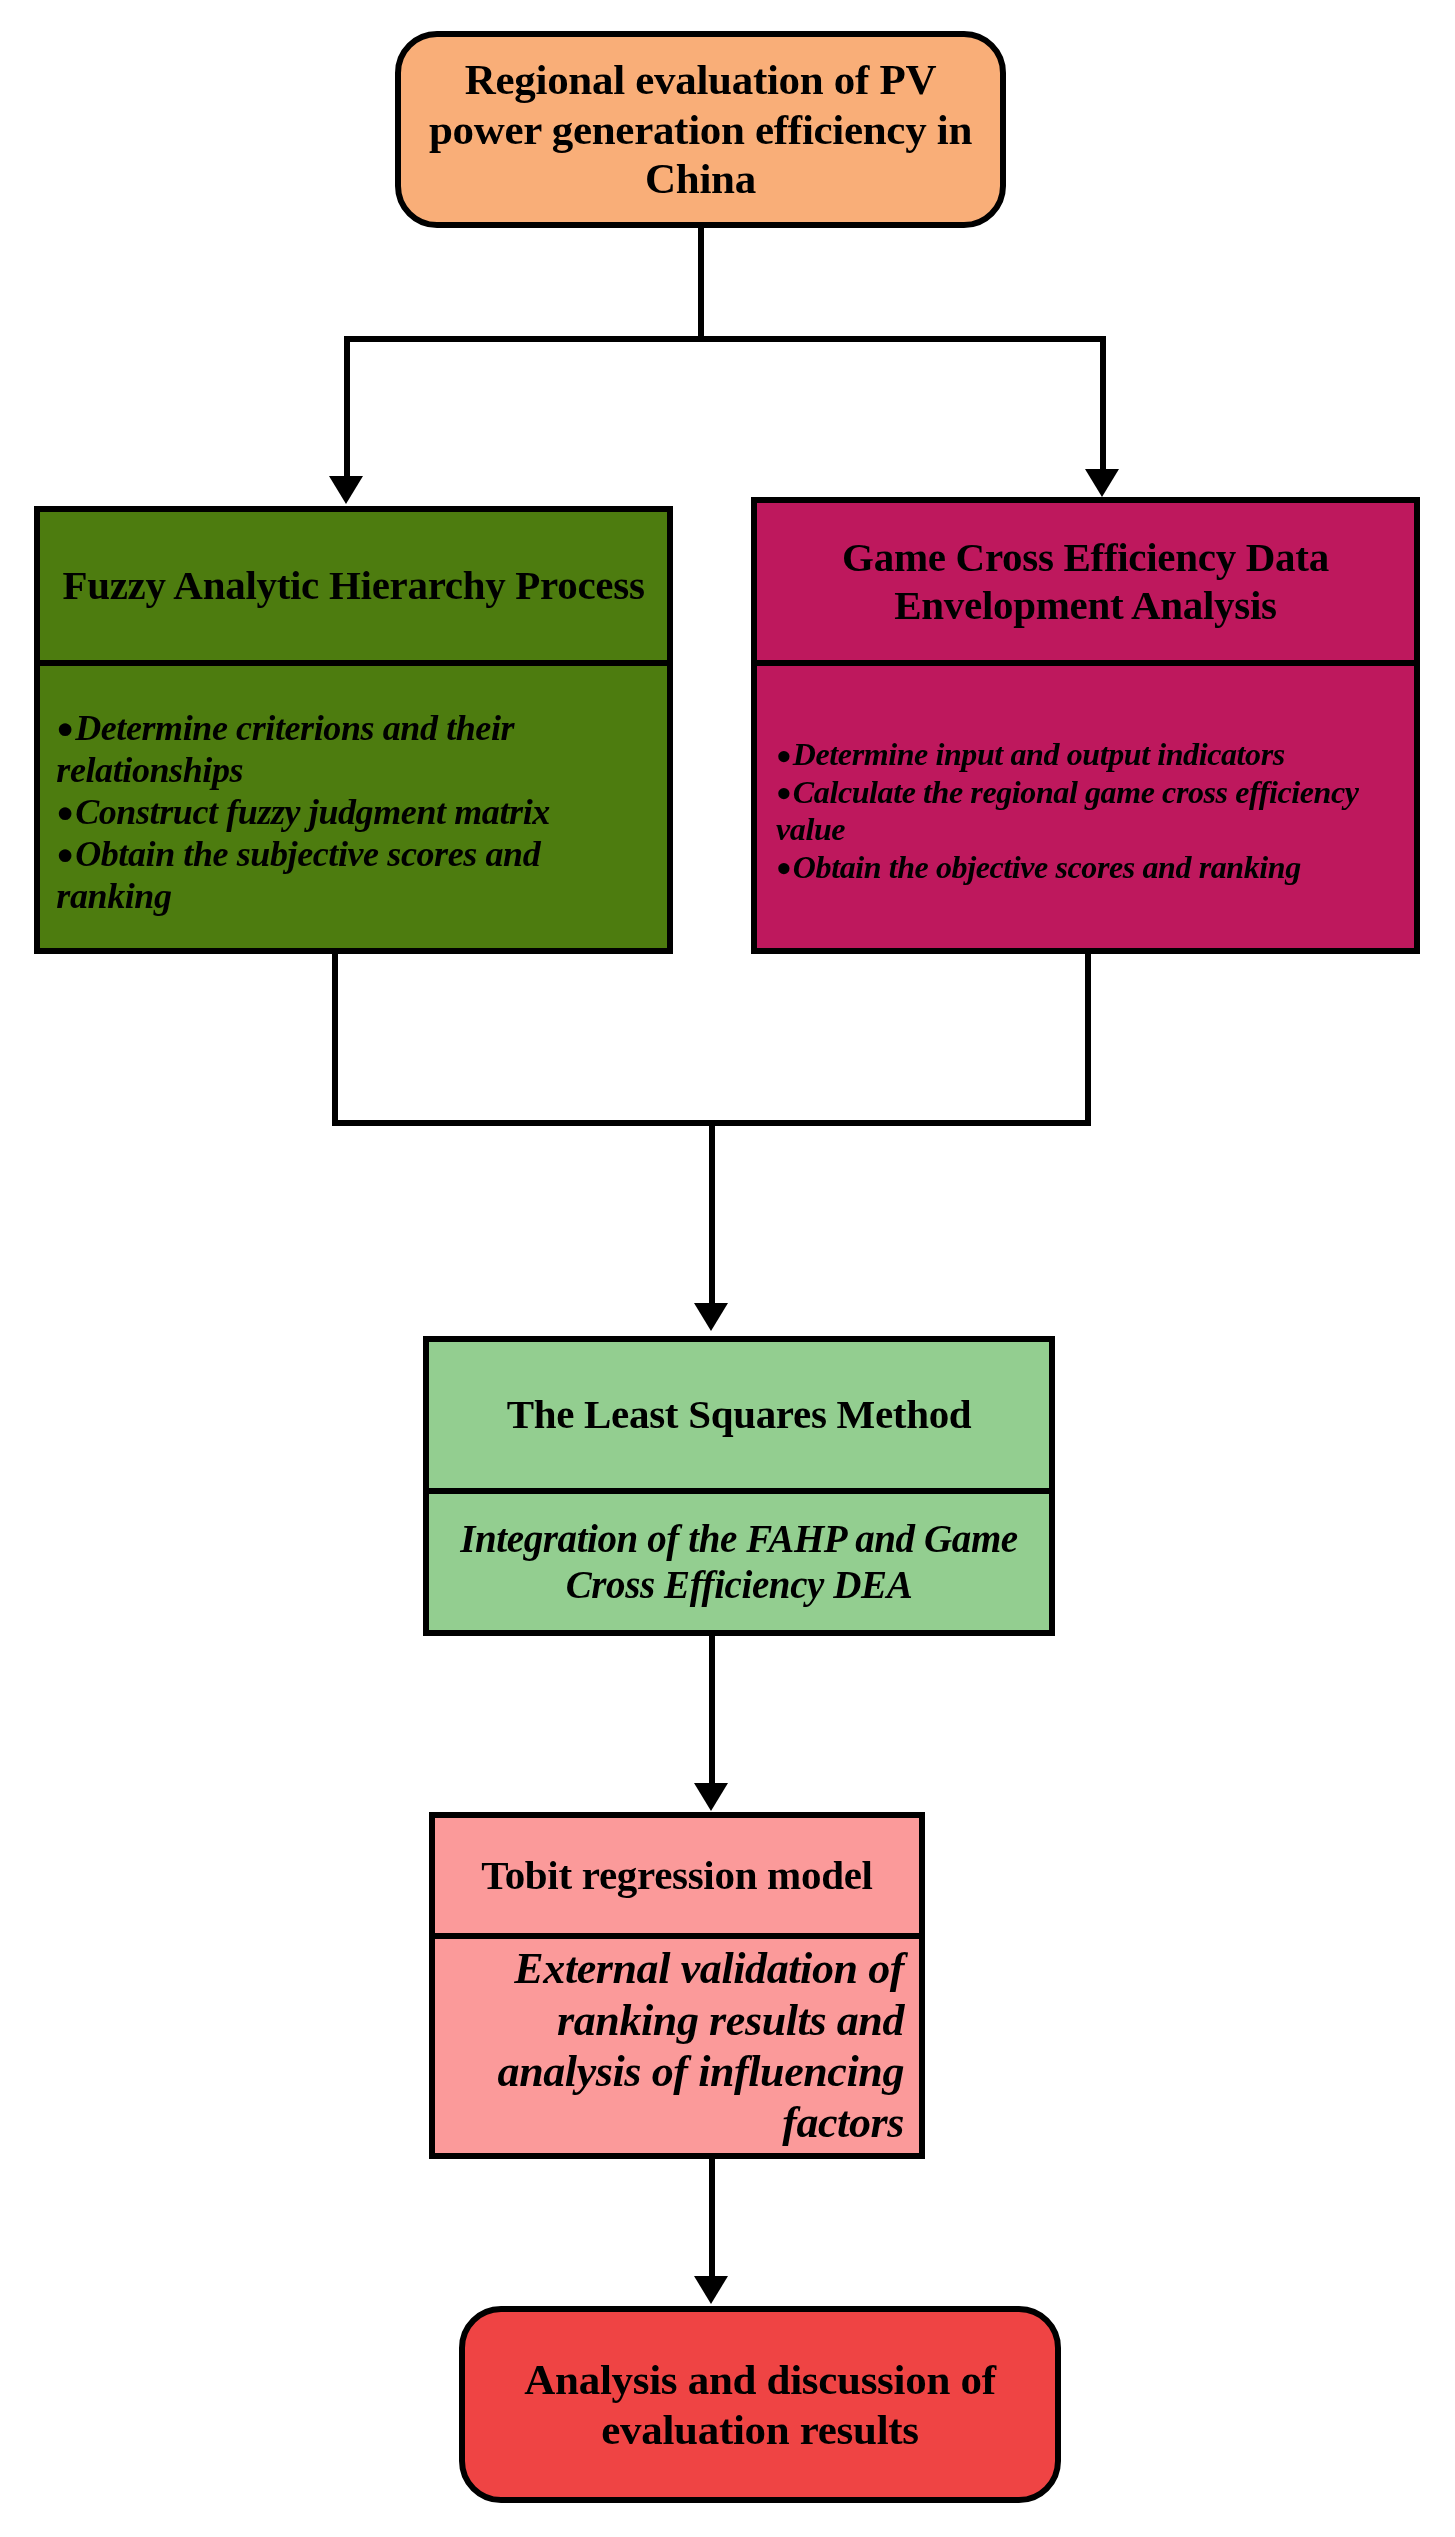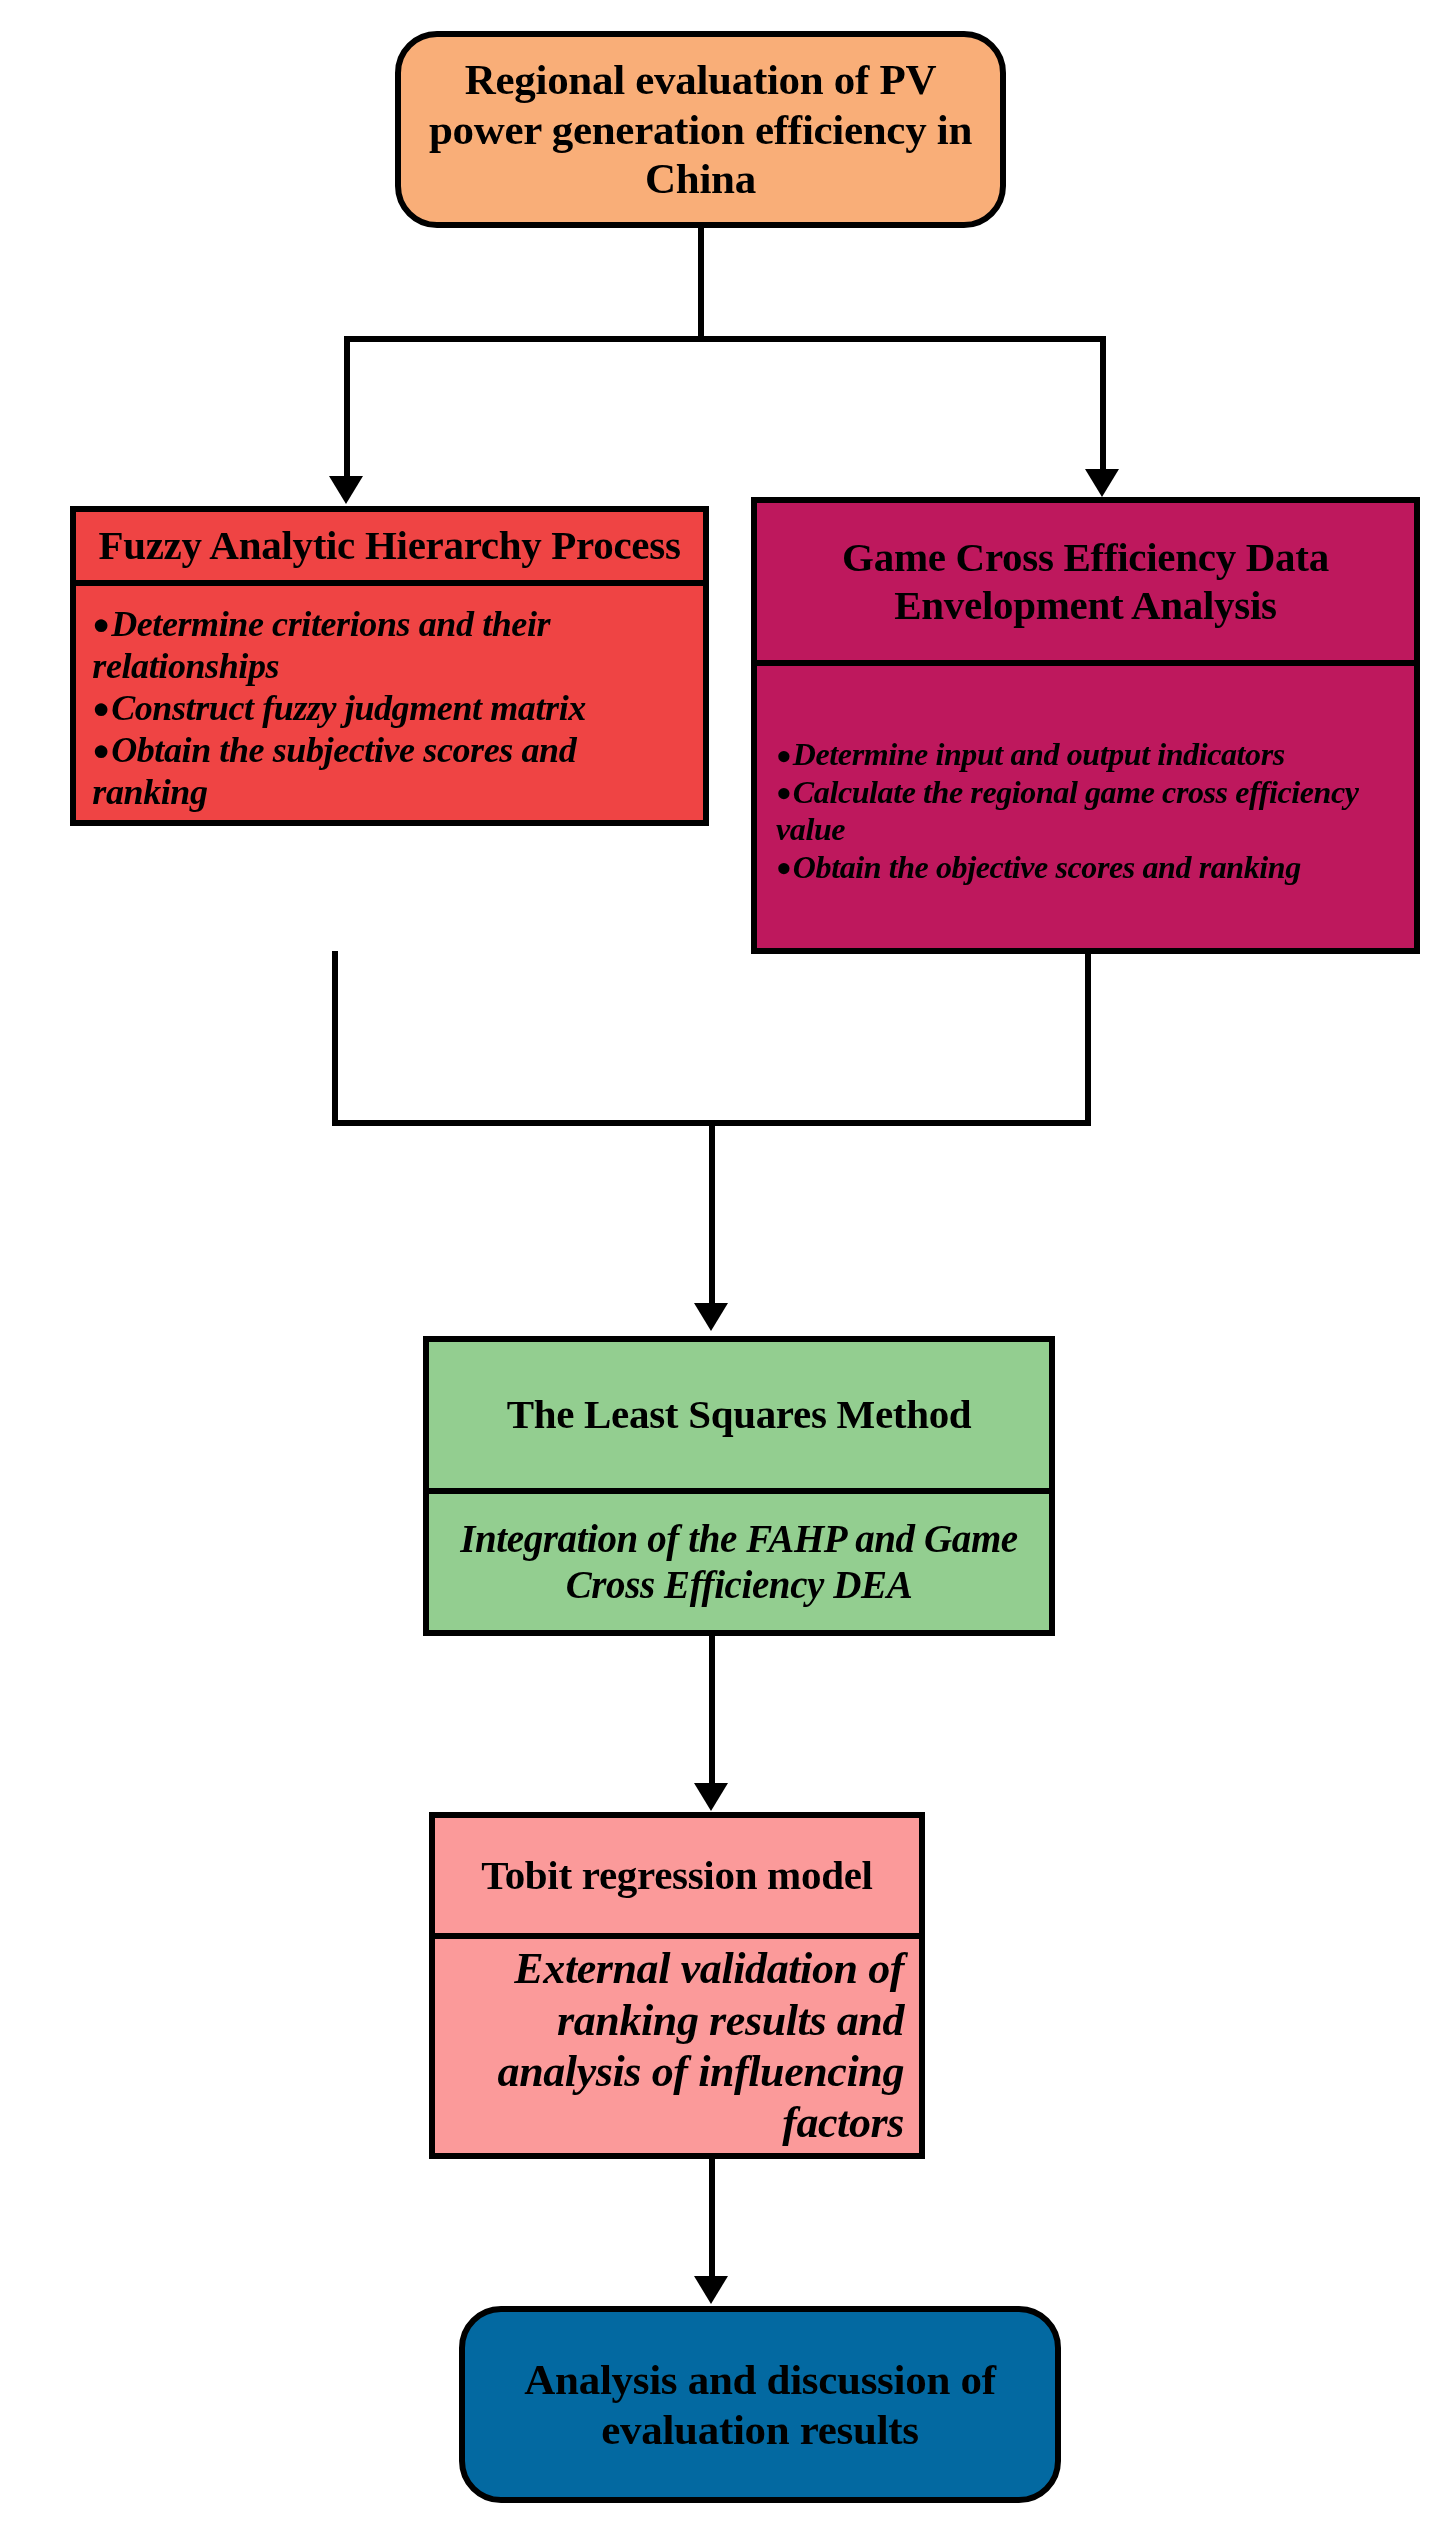--- a/index.html
+++ b/index.html
@@ -54,23 +54,22 @@
     letter-spacing: -0.4px;
   }
   
   #node-root {
     left: 395px; top: 31px; width: 611px; height: 197px;
     background: #F9AE78;
   }
   #node-root .head { height: 100%; font-size: 43px; padding: 0 17.7px; }
 
   #node-fahp {
-    left: 34px; top: 506px; width: 639px; height: 320px;
-    background: #ef4444;
-    margin-left: 36px;
+    left: 34px; top: 506px; width: 639px; height: 448px;
+    background: #4d7c0f;
   }
   #node-fahp .head { height: 148px; font-size: 41px; }
   #node-fahp .body { padding: 16.3px 13.6px 6.8px 16.3px; font-size: 36px; }
 
   #node-gcedea {
     left: 751px; top: 497px; width: 669px; height: 457px;
     background: #be185d;
   }
   #node-gcedea .head { height: 157px; font-size: 41px; }
   #node-gcedea .body { padding: 15px 13.6px 6.8px 19px; font-size: 32px; border-radius: 10px; }
@@ -84,21 +83,21 @@
 
   #node-tobit {
     left: 429px; top: 1812px; width: 496px; height: 347px;
     background: #FB9A9A;
   }
   #node-tobit .head { height: 160px; font-size: 41px; }
   #node-tobit .body { padding: 4.1px 15px; font-size: 44px; text-align: right; }
 
   #node-final {
     left: 459px; top: 2306px; width: 602px; height: 197px;
-    background: #0369a1;
+    background: #ef4444;
   }
   #node-final .head { height: 100%; font-size: 43px; padding: 0 17.7px; }
 
   .bullet-line {
     display: block;
     text-indent: 0;
   }
   .bullet-line .dot {
     font-size: 0.82em;
     line-height: 1;

